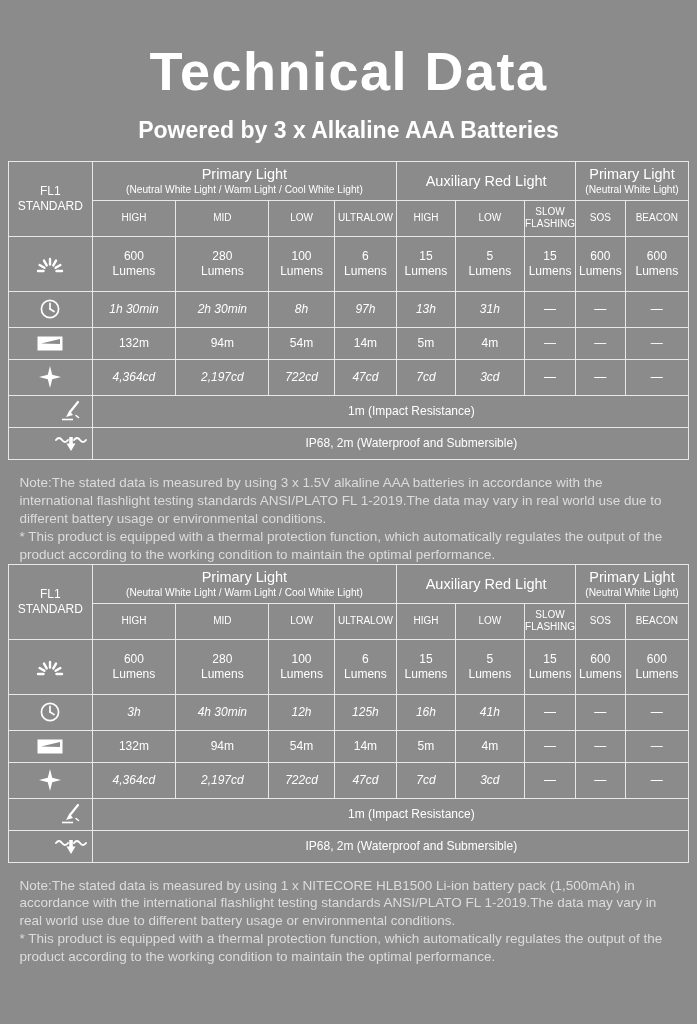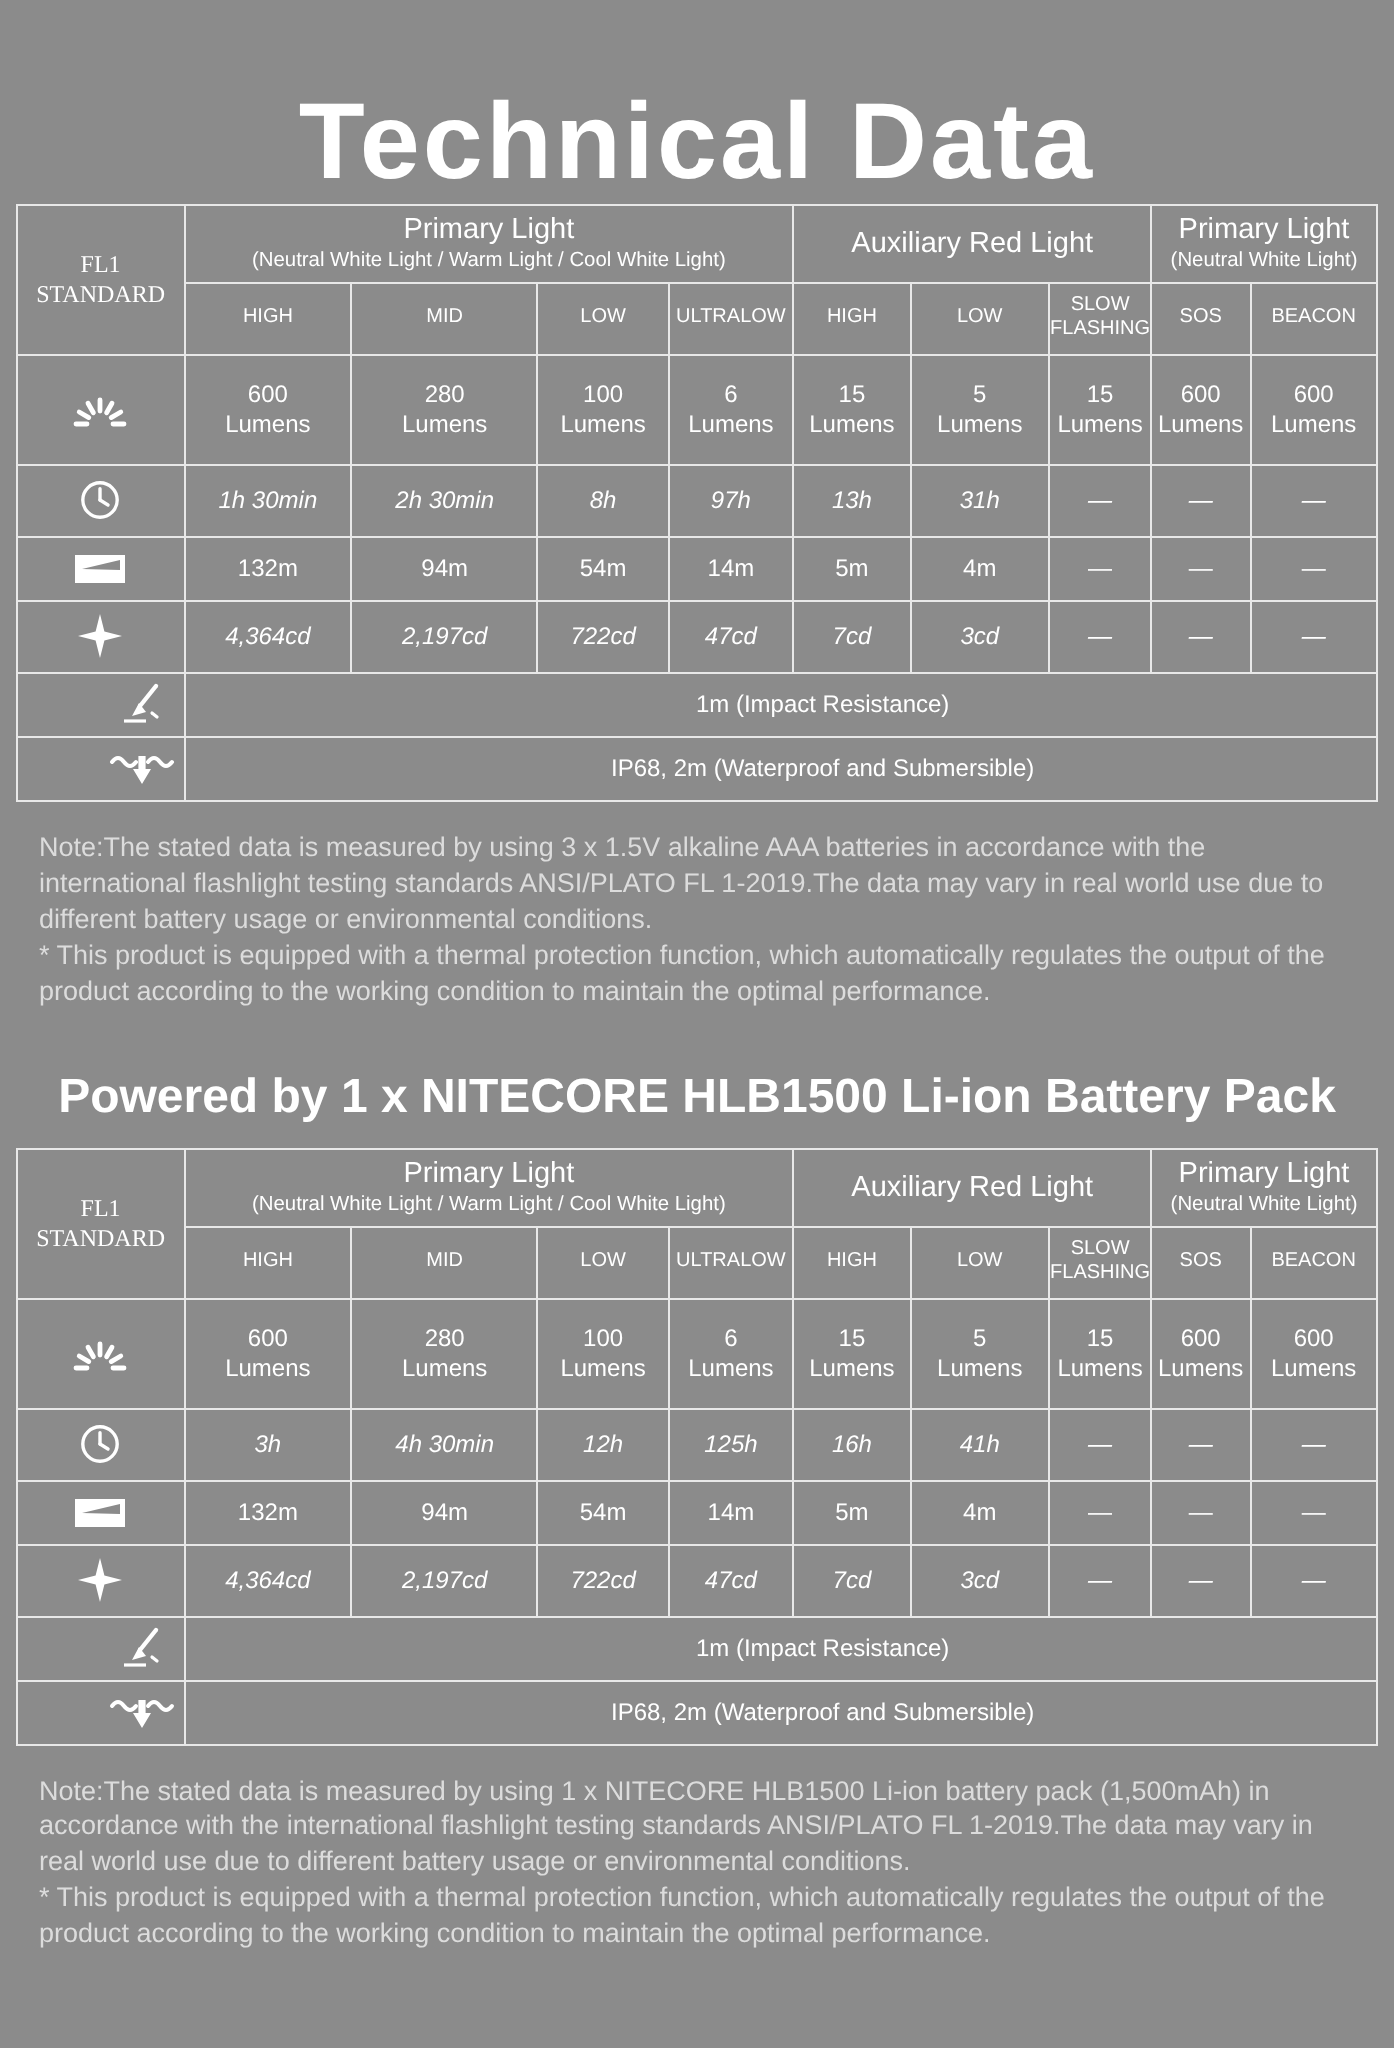--- a/index.html
+++ b/index.html
@@ -23,21 +23,21 @@
     border-collapse: collapse; table-layout: fixed;
   }
   .spec td {
     border: 1px solid var(--border, #e8e8e8);
     text-align: center; vertical-align: middle;
     padding: 2px; font-size: 12px; line-height: 1.25;
     overflow: hidden;
   }
   .c0{width:12.3%}.c1{width:12.3%}.c2{width:13.7%}.c3{width:9.6%}.c4{width:9.2%}
   .c5{width:8.6%}.c6{width:10.2%}.c7{width:7.5%}.c8{width:7.3%}.c9{width:9.3%}
-  .fl1-cell { white-space: pre-line; font-size: 14px; line-height: 1.35; font-family: Liberation Serif, serif; }
+  .fl1-cell { white-space: pre-line; font-size: 14px; line-height: 1.35; }
   .g-main { font-size: 14.5px; }
   .g-sub { font-size: 10.2px; margin-top: 1px; white-space: nowrap; }
   .r-group td { height: 38px; padding: 3px 1px; text-align: center; }
   .r-modes td { height: 36px; font-size: 10px; padding: 2px 0; }
   .lumens-row td { height: 40px; white-space: pre-line; text-align: center; }
   .runtime-row td, .intensity-row td { height: 36px; font-style: italic; }
   .distance-row td { height: 32px; margin-top: 44px; }
   .merge-row td { height: 32px; font-size: 12px; padding-left: 44px; }
   .icon-cell { padding: 0; }
   .icon-cell svg { display: block; margin: 0 auto; }
@@ -47,20 +47,21 @@
     color: var(--note, #dcdcdc);
   }
 </style>
 </head>
 <body>
 
 <div>
   <h1 class="title">Technical Data</h1>
 
   <section>
+    <h2 class="section-heading sub1">Powered by 3 x Alkaline AAA Batteries</h2>
 
     <table class="spec">
       <colgroup>
         <col class="c0">
           <col class="c1">
           <col class="c2">
           <col class="c3">
           <col class="c4">
         <col class="c5">
           <col class="c6">
@@ -203,21 +204,20 @@
       </tbody>
     </table>
 
     <div class="note">
       <div>Note:The stated data is measured by using 3 x 1.5V alkaline AAA batteries in accordance with the international flashlight testing standards ANSI/PLATO FL 1-2019.The data may vary in real world use due to different battery usage or environmental conditions.</div>
       <div>* This product is equipped with a thermal protection function, which automatically regulates the output of the product according to the working condition to maintain the optimal performance.</div>
     </div>
   </section>
 
   <section>
-    <h2 class="section-heading sub2">Powered by 1 x NITECORE HLB1500 Li-ion Battery Pack</h2>
 
     <table class="spec">
       <colgroup>
         <col class="c0">
           <col class="c1">
           <col class="c2">
           <col class="c3">
           <col class="c4">
         <col class="c5">
           <col class="c6">

